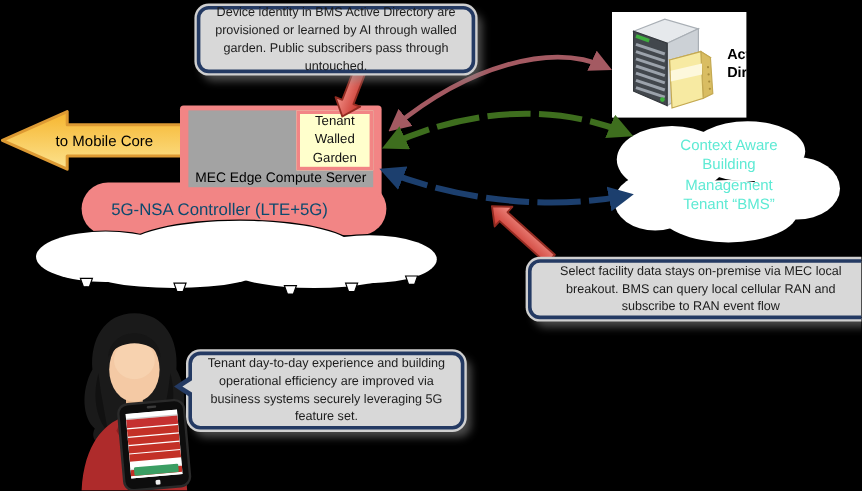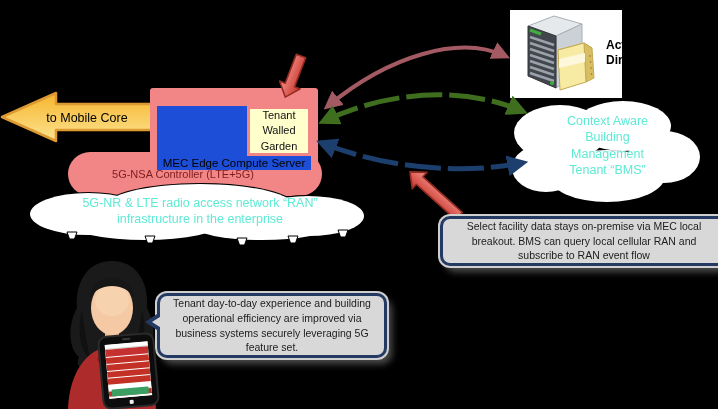--- a/index.html
+++ b/index.html
@@ -5,27 +5,27 @@
   html,body{margin:0;padding:0;background:#000;}
   #stage{position:relative;width:718px;height:409px;background:#000;overflow:hidden;
          font-family:"Liberation Sans",sans-serif;color:#111;}
   .abs{position:absolute;}
   .callout{position:absolute;background:#d8d8d8;border:3px solid #243a63;border-radius:10px;
            box-shadow:0 0 0 2px #cfcfcf,5px 6px 7px rgba(140,140,140,.55);
            display:flex;align-items:center;justify-content:center;text-align:center;
            font-size:10.5px;line-height:1.42;color:#1c1c1c;padding:3px 6px;box-sizing:border-box;z-index:5;}
   .cloud-text{position:absolute;text-align:center;font-size:12.5px;line-height:1.3;color:#5eead4;z-index:5;}
   .mec-box{position:absolute;left:150px;top:88px;width:168px;height:76px;background:#f28585;border-radius:3px;z-index:3;}
-  .mec-yellow{position:absolute;left:7px;top:18px;width:154px;height:64px;background:#1d4ed8;}
+  .mec-yellow{position:absolute;left:7px;top:4px;width:154px;height:64px;background:#a3a3a3;}
   .mec-label{position:absolute;left:0;bottom:1px;width:100%;text-align:center;font-size:11.5px;color:#000;margin-top:32px;}
   .tenant-box{position:absolute;left:90px;top:0;width:64px;height:50px;background:#ffffcc;
               border:3px solid #f28585;box-sizing:border-box;display:flex;align-items:center;justify-content:center;
               text-align:center;font-size:11px;line-height:1.4;}
   .controller{position:absolute;left:68px;top:152px;width:254px;height:44px;background:#f28585;border-radius:22px;
-              display:flex;align-items:center;justify-content:center;font-size:11px;color:#7f1d1d;z-index:1;
+              display:flex;align-items:center;justify-content:center;font-size:14px;color:#0c4a6e;z-index:1;
               padding-right:24px;box-sizing:border-box;}
   .goldtext{position:absolute;left:28px;top:107px;width:118px;height:22px;display:flex;align-items:center;
             justify-content:center;font-size:12.5px;color:#000;z-index:1;}
   .ad-box{position:absolute;left:510px;top:10px;width:112px;height:88px;background:#fff;overflow:hidden;z-index:1;}
   .ad-label{position:absolute;left:96px;top:28px;font-weight:bold;font-size:12px;line-height:1.25;
             white-space:pre-line;color:#000;}
   .tail{position:absolute;width:0;height:0;border-style:solid;}
   .phone{position:absolute;left:100px;top:334px;width:57px;height:74px;background:#0d0d0d;border:2px solid #2a2a2a;
          border-radius:9px;transform:rotate(-5deg);z-index:6;box-sizing:border-box;}
   .phone .screen{position:absolute;left:5px;top:7px;right:5px;bottom:9px;background:#fff;overflow:hidden;}
@@ -187,31 +187,30 @@
     <path d="M322,143 C385,168 460,175 522,163" fill="none" stroke="#1c3f6e" stroke-width="5" stroke-dasharray="36 7" marker-start="url(#ah-navy)" marker-end="url(#ah-navy)"></path>
 
     <g transform="translate(301,56) rotate(21)">
       <polygon points="-5,0 5,0 5,31 11,31 0,44 -11,31 -5,31" fill="url(#redgrad)" stroke="#922b21" stroke-width="1.6" stroke-linejoin="round"></polygon>
     </g>
     <g transform="translate(459,216) rotate(132)">
       <polygon points="-5,0 5,0 5,53 11,53 0,66 -11,53 -5,53" fill="url(#redgrad)" stroke="#922b21" stroke-width="1.6" stroke-linejoin="round"></polygon>
     </g>
   </svg>
 
-  <div class="cloud-text" style="left:60px;top:195px;width:280px;">
-    <div>5G-NR &amp; LTE radio access network “RAN”</div>
-    <div>infrastructure in the enterprise</div>
-  </div>
   <div class="cloud-text" style="left:540px;top:113px;width:135px;">
     <div>Context Aware</div>
     <div>Building</div>
     <div>Management</div>
     <div>Tenant “BMS”</div>
   </div>
 
+  <div class="callout" style="left:164px;top:5px;width:232px;height:56px;">
+    <span>Device identity in BMS Active Directory are provisioned or learned by AI through walled garden. Public subscribers pass through untouched.</span>
+  </div>
 
   <div class="callout" style="left:424px;top:216px;width:288px;height:50px;margin-left:16px;">
     <span>Select facility data stays on-premise via MEC local breakout. BMS can query local cellular RAN and subscribe to RAN event flow</span>
   </div>
 
   <div class="callout" style="left:157px;top:293px;width:230px;height:65px;">
     <div class="tail" style="left:-15px;top:16px;border-width:10px 15px 10px 0;border-color:transparent #243a63 transparent transparent;"></div>
     <div class="tail" style="left:-8px;top:19px;border-width:7px 11px 7px 0;border-color:transparent #d8d8d8 transparent transparent;"></div>
     <span>Tenant day-to-day experience and building operational efficiency are improved via business systems securely leveraging 5G feature set.</span>
   </div>

